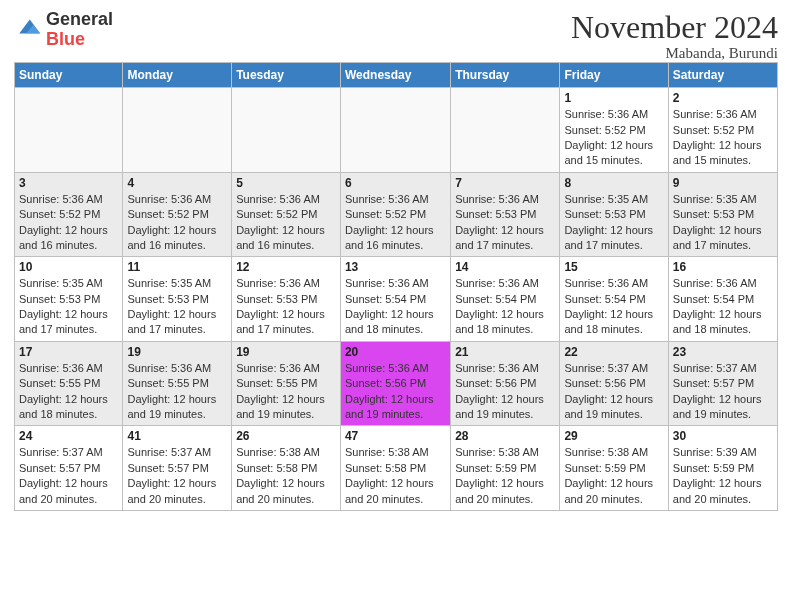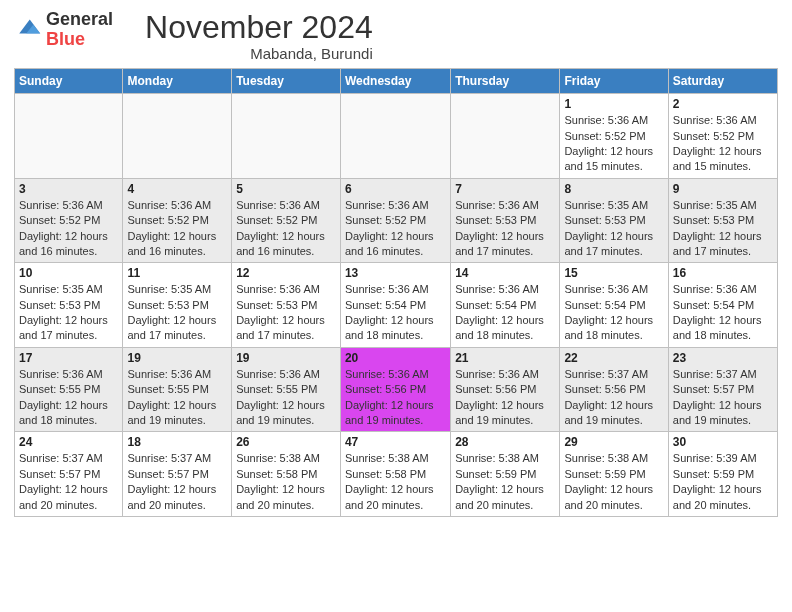--- a/index.html
+++ b/index.html
@@ -11,43 +11,43 @@
       padding: 0;
     }
     .page {
       width: 792px;
       min-height: 612px;
       background: #fff;
       padding: 10px 14px 14px 14px;
     }
     .header {
       display: flex;
-      justify-content: flex-start;
+      justify-content: space-between;
       align-items: flex-start;
-      margin-bottom: 6px;
       gap: 32px;
     }
     .logo {
       display: flex;
       align-items: center;
       gap: 4px;
     }
     .logo-text {
       font-size: 18px;
       font-weight: bold;
       line-height: 1.1;
     }
     .logo-general { color: #333; }
     .logo-blue { color: #ef4444; }
     .logo-icon {
       width: 28px;
       height: 28px;
     }
     .title-block {
       text-align: right;
+      font-family: Liberation Serif, serif;
     }
     .month-title {
       font-size: 32px;
       font-weight: normal;
       color: #333;
       line-height: 1.1;
     }
     .subtitle {
       font-size: 15px;
       color: #444;
@@ -234,21 +234,21 @@
             <span class="day-number">23</span>
             <div class="day-info">Sunrise: 5:37 AM<br>Sunset: 5:57 PM<br>Daylight: 12 hours and 19 minutes.</div>
           </td>
         </tr>
         <tr style="background: rgb(255, 255, 255);">
           <td>
             <span class="day-number">24</span>
             <div class="day-info">Sunrise: 5:37 AM<br>Sunset: 5:57 PM<br>Daylight: 12 hours and 20 minutes.</div>
           </td>
           <td>
-            <span class="day-number">18</span>
+            <span class="day-number">41</span>
             <div class="day-info">Sunrise: 5:37 AM<br>Sunset: 5:57 PM<br>Daylight: 12 hours and 20 minutes.</div>
           </td>
           <td>
             <span class="day-number">26</span>
             <div class="day-info">Sunrise: 5:38 AM<br>Sunset: 5:58 PM<br>Daylight: 12 hours and 20 minutes.</div>
           </td>
           <td>
             <span class="day-number">47</span>
             <div class="day-info">Sunrise: 5:38 AM<br>Sunset: 5:58 PM<br>Daylight: 12 hours and 20 minutes.</div>
           </td>

